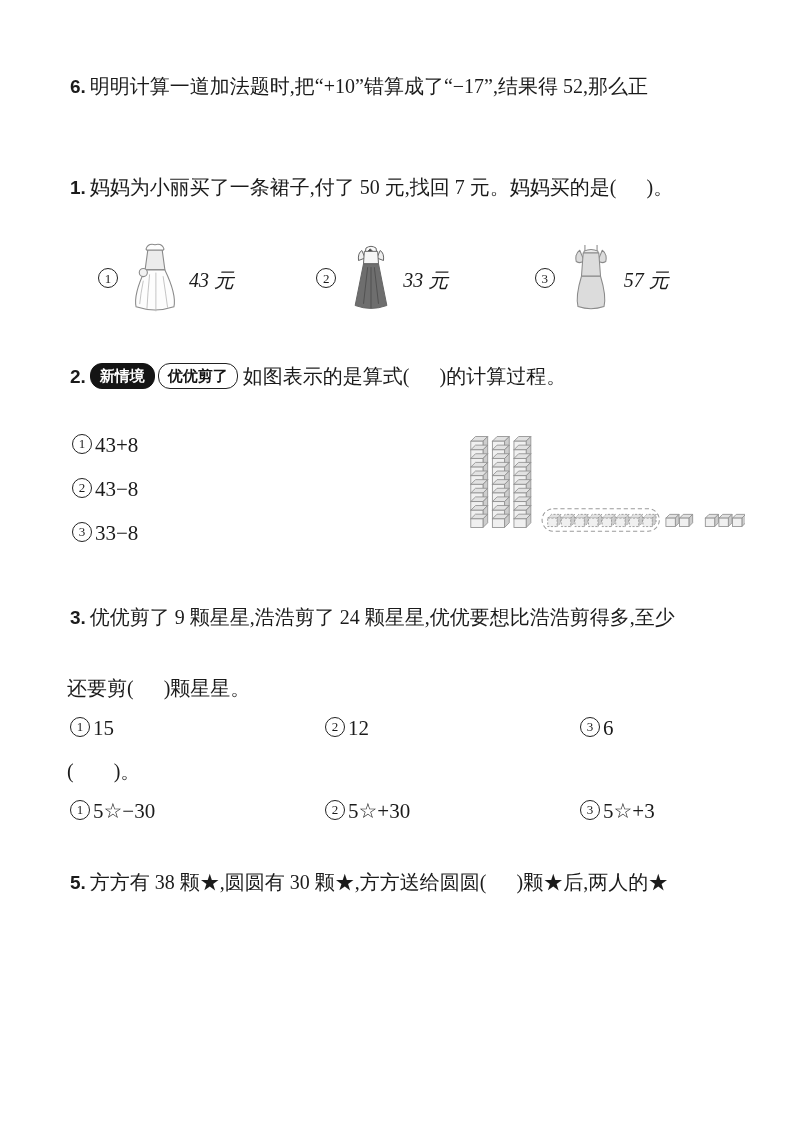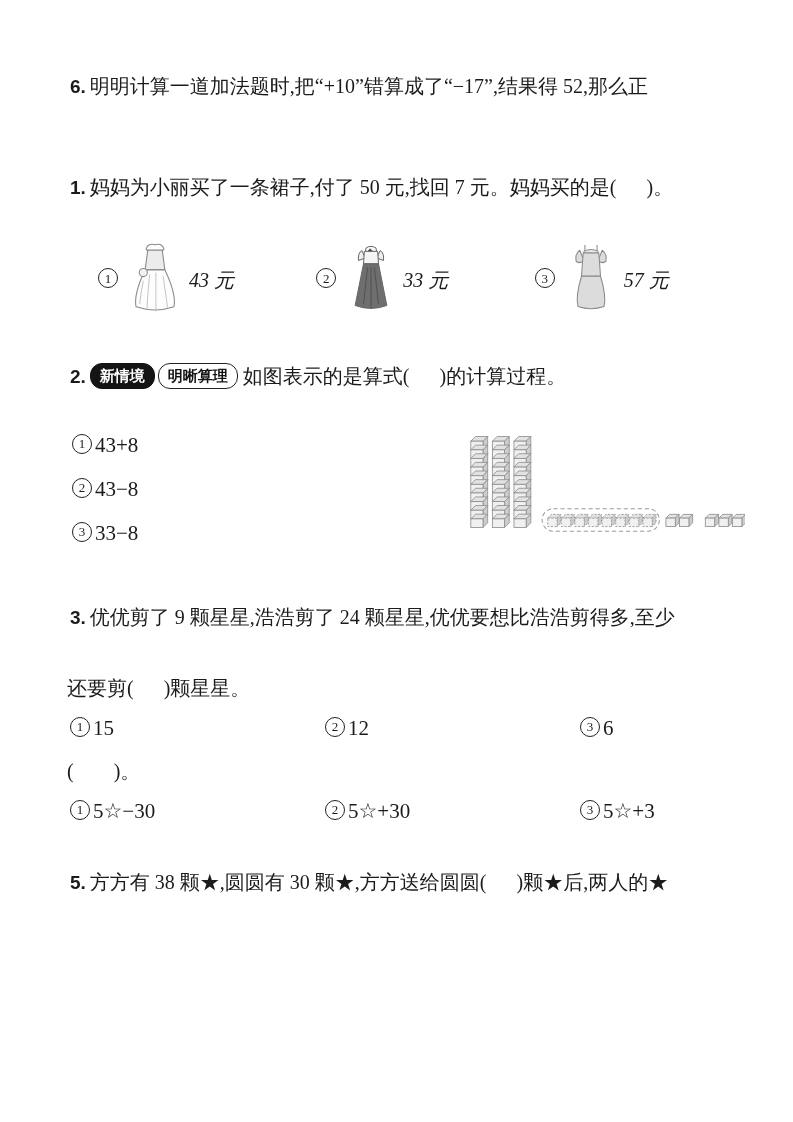--- a/index.html
+++ b/index.html
@@ -115,21 +115,21 @@
             </g>
           </svg>
         </span>
         <span class="price">57 元</span>
       </div>
     </div>
   </div>
 
   <div>
     <div class="qline">
-      <span class="qnum">2.</span><span class="badge badge-dark">新情境</span><span class="badge badge-light">明晰算理</span><span>如图表示的是算式(      )的计算过程。</span>
+      <span class="qnum">2.</span><span class="badge badge-dark">新情境</span><span class="badge badge-light">优优剪了</span><span>如图表示的是算式(      )的计算过程。</span>
     </div>
     <div class="q2-body">
       <div class="q2-opts">
         <div class="q2-opt"><span class="circ">1</span><span>43+8</span></div>
         <div class="q2-opt"><span class="circ">2</span><span>43−8</span></div>
         <div class="q2-opt"><span class="circ">3</span><span>33−8</span></div>
       </div>
       <div class="blocks-wrap">
         <svg id="blocks-svg" width="282" height="106" viewBox="0 0 300 113">
             <polygon points="8,13 13,8 26,8 21,13" fill="#e2e2e2" stroke="#909090" stroke-width="0.9"></polygon>

